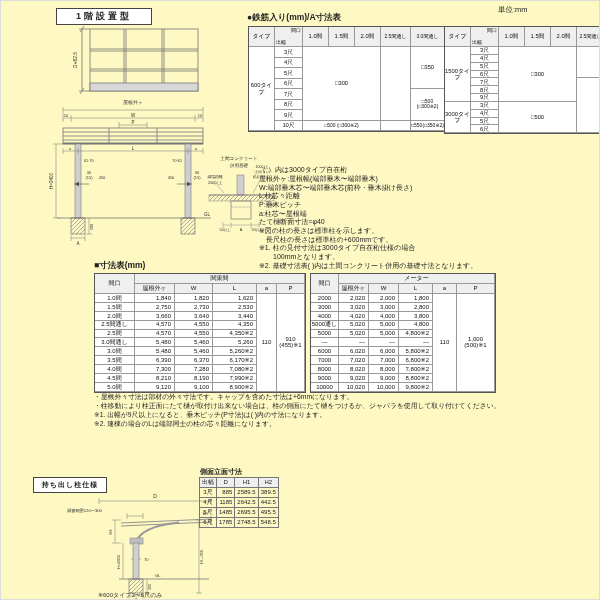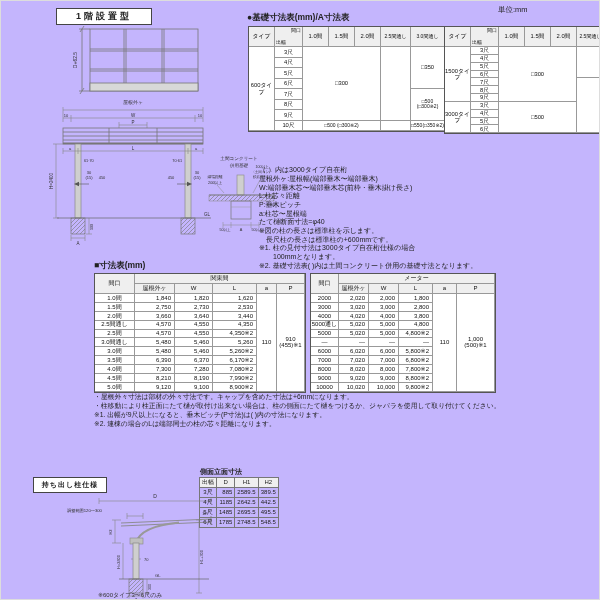--- a/index.html
+++ b/index.html
@@ -1,16 +1,16 @@
 <!DOCTYPE html>
 <html><head>
 <meta charset="utf-8">
 <style>
 html,body{margin:0;padding:0;background:#fff;}
-.page{position:relative;width:600px;height:600px;background:#c4b5fd;overflow:hidden;
+.page{position:relative;width:600px;height:600px;background:#fef9c3;overflow:hidden;
   font-family:"Liberation Sans","DejaVu Sans",sans-serif;color:#222;border:1px solid #ddd;box-sizing:border-box;}
 .abs{position:absolute;}
 .box-title{border:1.5px solid #444;display:flex;align-items:center;justify-content:center;font-weight:bold;background:#fff;}
 .t-install{left:55px;top:7px;width:94px;height:15px;font-size:9px;letter-spacing:3px;}
 .unit{left:497px;top:4px;font-size:7.5px;}
 .t-found{left:246px;top:11px;font-size:8.5px;font-weight:bold;}
 .t-dim{left:93px;top:259px;font-size:8.5px;font-weight:bold;}
 .t-cant{left:32px;top:476px;width:72px;height:14px;font-size:7px;letter-spacing:1px;}
 .t-side{left:199px;top:466px;font-size:7px;font-weight:bold;}
 .bnote{left:97px;top:590px;font-size:6px;color:#333;}
@@ -45,21 +45,21 @@
 svg{position:absolute;overflow:visible;}
 svg text{fill:#333;font-family:"Liberation Sans","DejaVu Sans",sans-serif;}
 </style>
 </head>
 <body>
 
 <div class="page">
 
   <div class="abs box-title t-install">1階設置型</div>
   <div class="abs unit">単位:mm</div>
-  <div class="abs t-found">●基礎寸法表(mm)/A寸法表</div>
+  <div class="abs t-found">●鉄筋入り(mm)/A寸法表</div>
 
   <svg class="abs" style="left:57px;top:24px;width:150px;height:74px" viewBox="0 0 150 74">
     <g stroke="#777" stroke-width="0.8" fill="none">
       <rect x="32" y="4" width="108" height="62"></rect>
       <line x1="68" y1="4" x2="68" y2="66"></line>
         <line x1="66" y1="4" x2="66" y2="66"></line>
       <line x1="104" y1="4" x2="104" y2="66"></line>
         <line x1="106" y1="4" x2="106" y2="66"></line>
       <line x1="32" y1="24" x2="140" y2="24"></line>
         <line x1="32" y1="26" x2="140" y2="26"></line>

